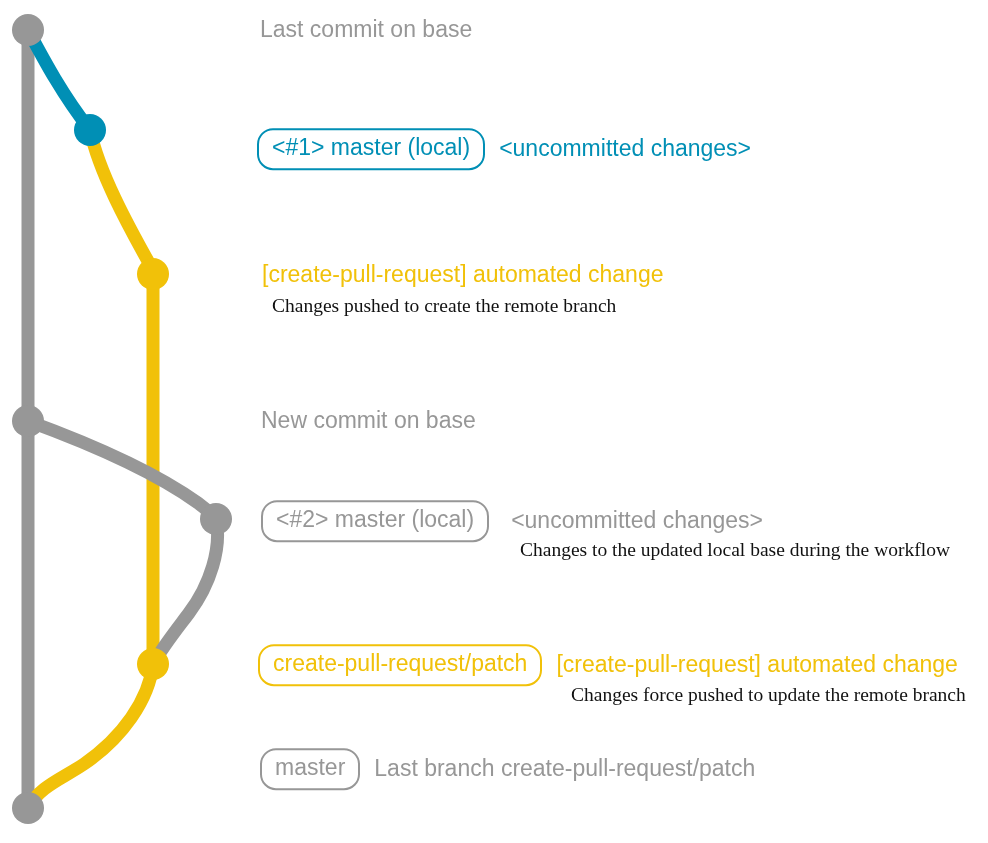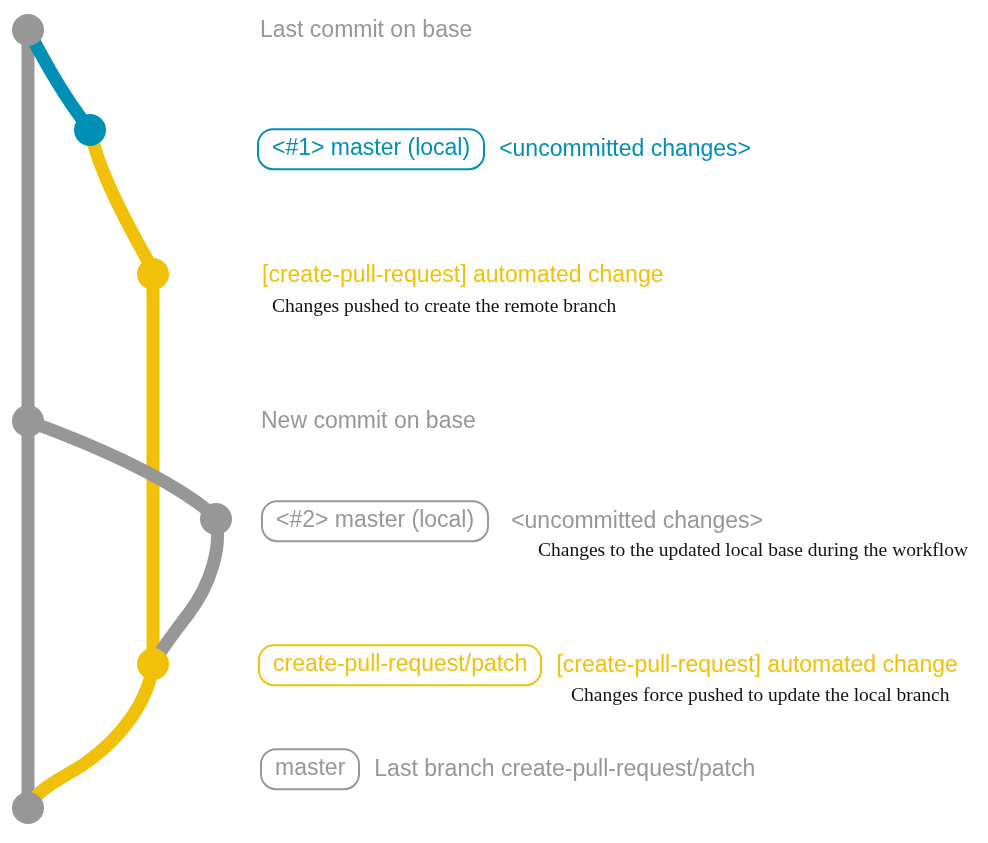--- a/index.html
+++ b/index.html
@@ -49,21 +49,21 @@
   
   #row-1 { left: 260px; top: 30px;  }
   #row-2 { left: 257px; top: 131px; }
   #row-3 { left: 262px; top: 275px; }
   #row-4 { left: 261px; top: 421px; }
   #row-5 { left: 261px; top: 521px; gap: 22px; }
   #row-6 { left: 258px; top: 665px; }
   #row-7 { left: 260px; top: 769px; }
   #desc-1 { left: 515px; top: 161px; }
   #desc-2 { left: 272px; top: 306px; }
-  #desc-3 { left: 538px; top: 550px; }
+  #desc-3 { left: 520px; top: 550px; }
   #desc-4 { left: 571px; top: 695px; }
 
   path { fill: none; stroke-width: 13; stroke-linecap: round; }
 </style>
 </head>
 <body>
 
 <div id="canvas">
 
   <svg id="graph-svg" width="988" height="843" viewBox="0 0 988 843">
@@ -106,20 +106,20 @@
   <div class="row" id="row-5">
     <span class="branch-box c-gray">&lt;#2&gt; master (local)</span>
     <span class="msg c-gray">&lt;uncommitted changes&gt;</span>
   </div>
   <div class="desc" id="desc-3">Changes to the updated local base during the workflow</div>
 
   <div class="row" id="row-6">
     <span class="branch-box c-yellow">create-pull-request/patch</span>
     <span class="msg c-yellow">[create-pull-request] automated change</span>
   </div>
-  <div class="desc" id="desc-4">Changes force pushed to update the local branch</div>
+  <div class="desc" id="desc-4">Changes force pushed to update the remote branch</div>
 
   <div class="row" id="row-7">
     <span class="branch-box c-gray">master</span>
     <span class="msg c-gray">Last branch create-pull-request/patch</span>
   </div>
 
 </div>
 
 </body></html>

